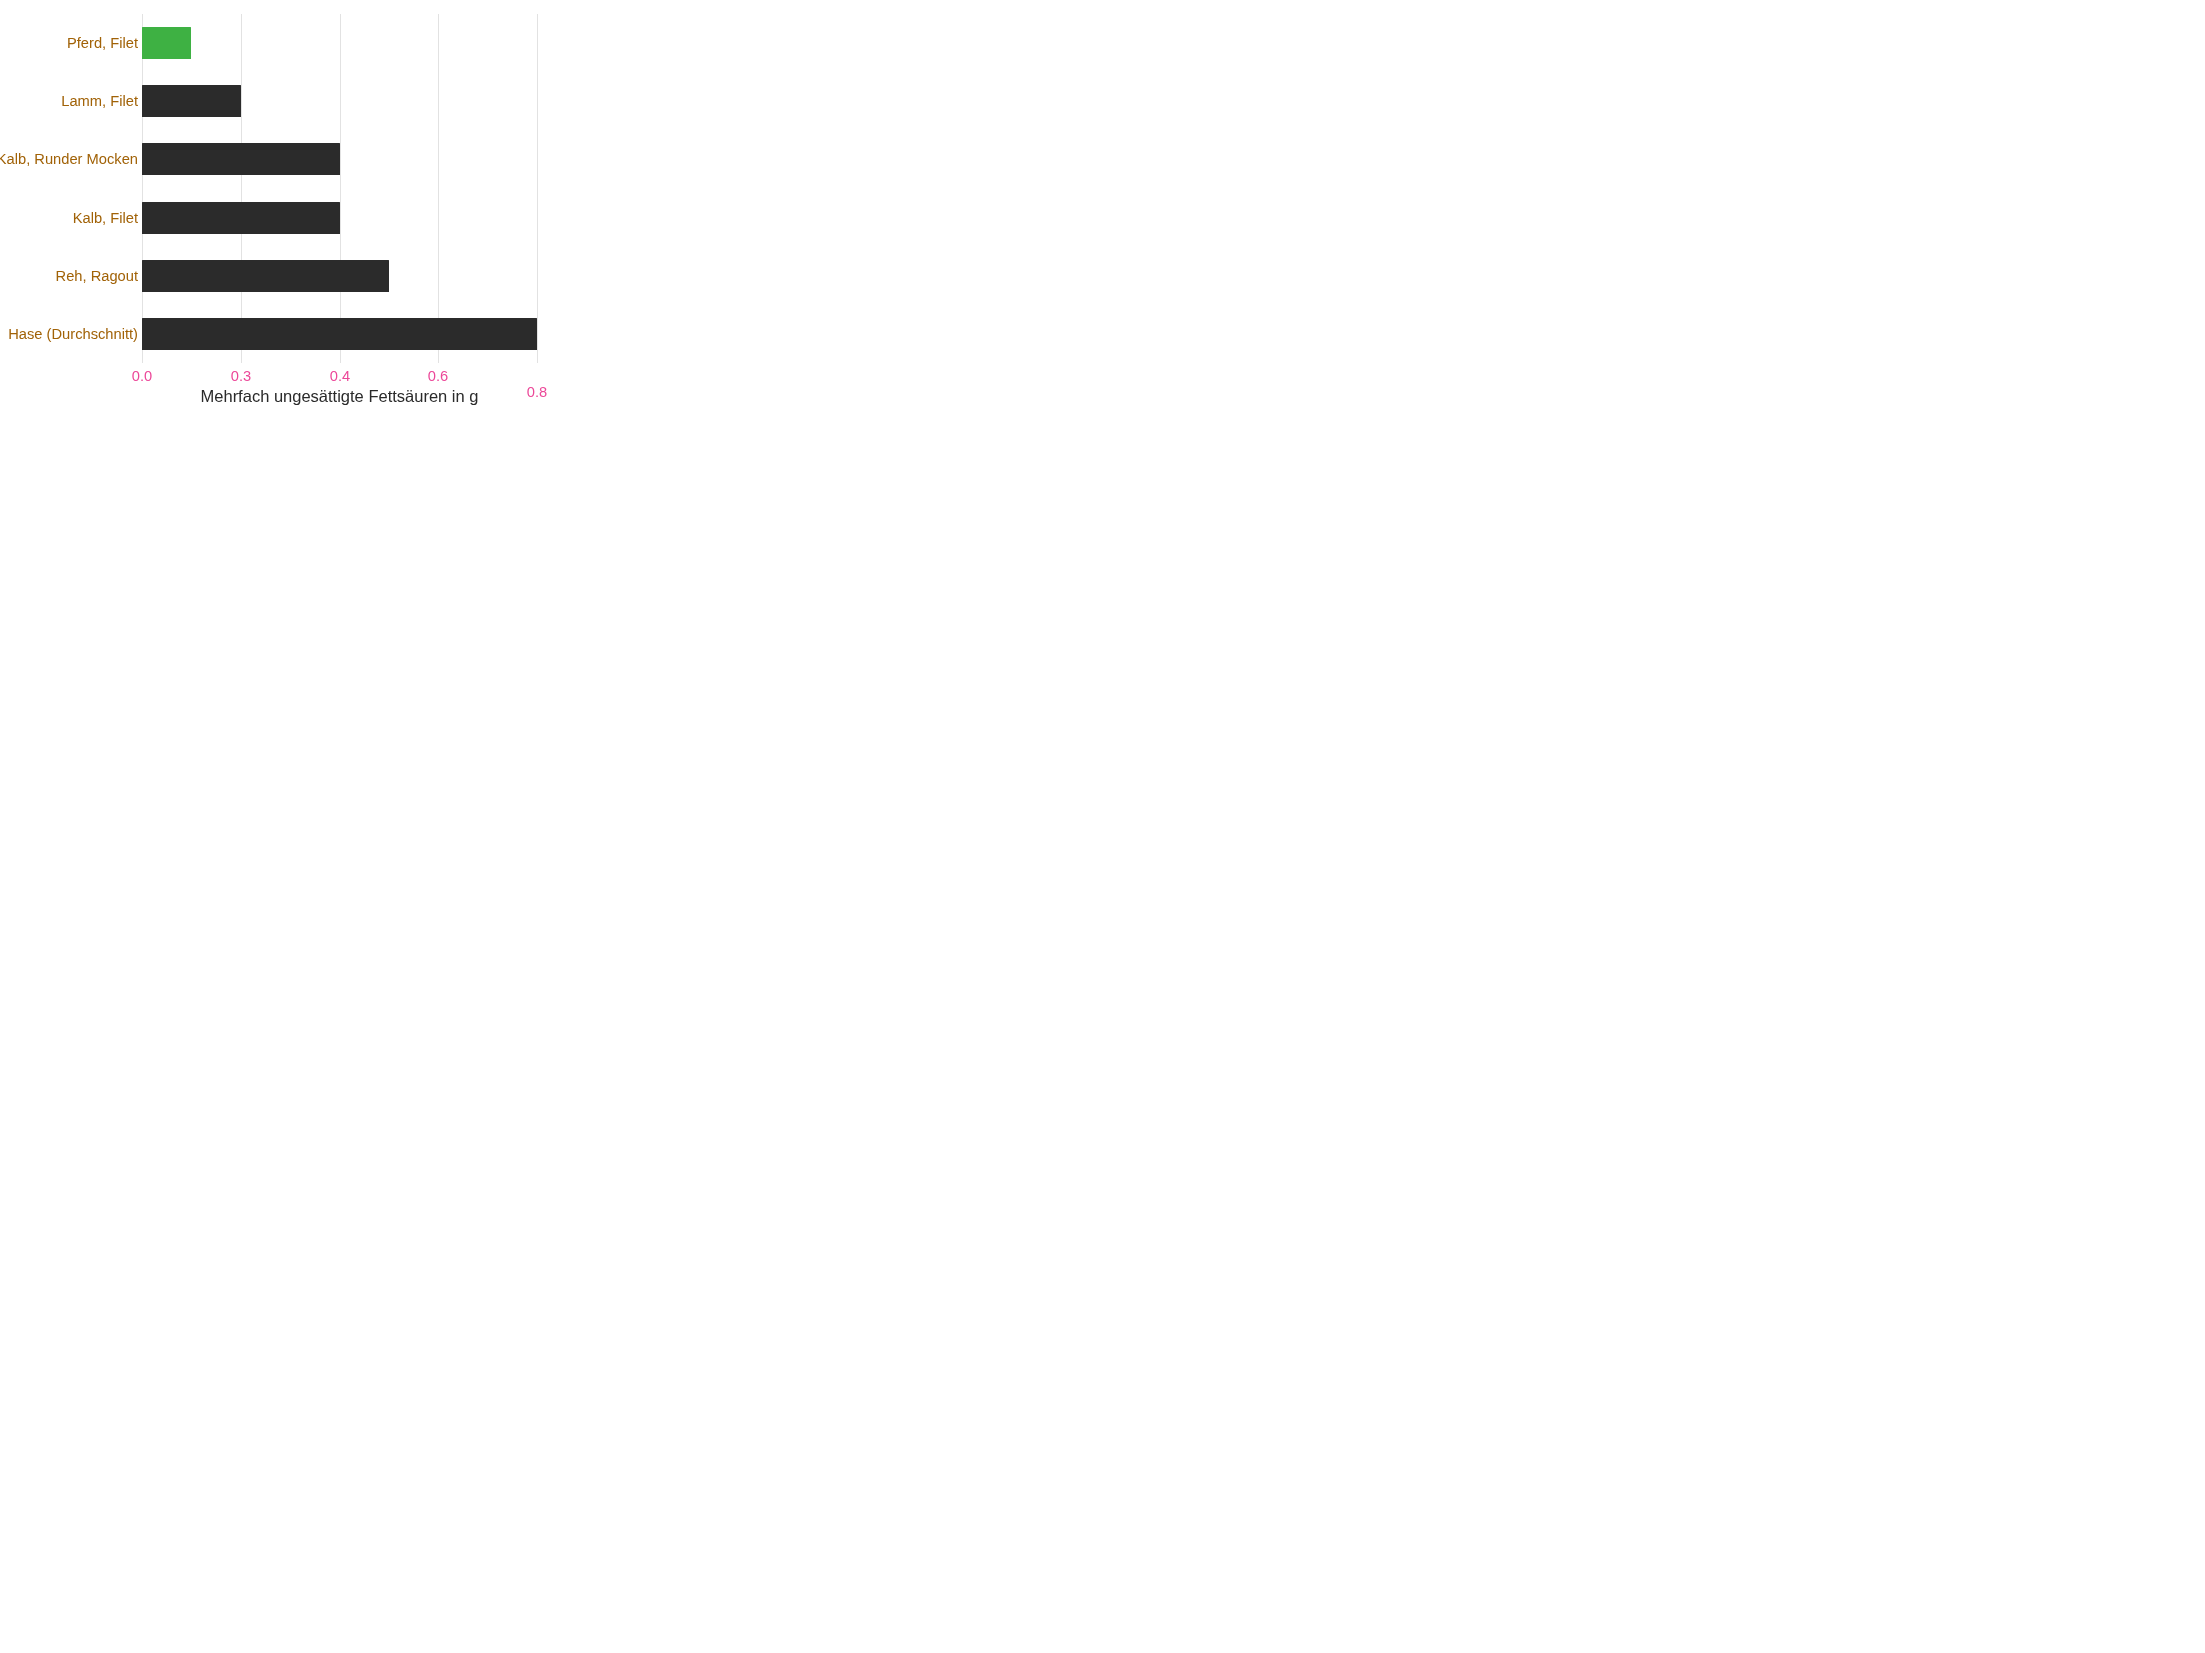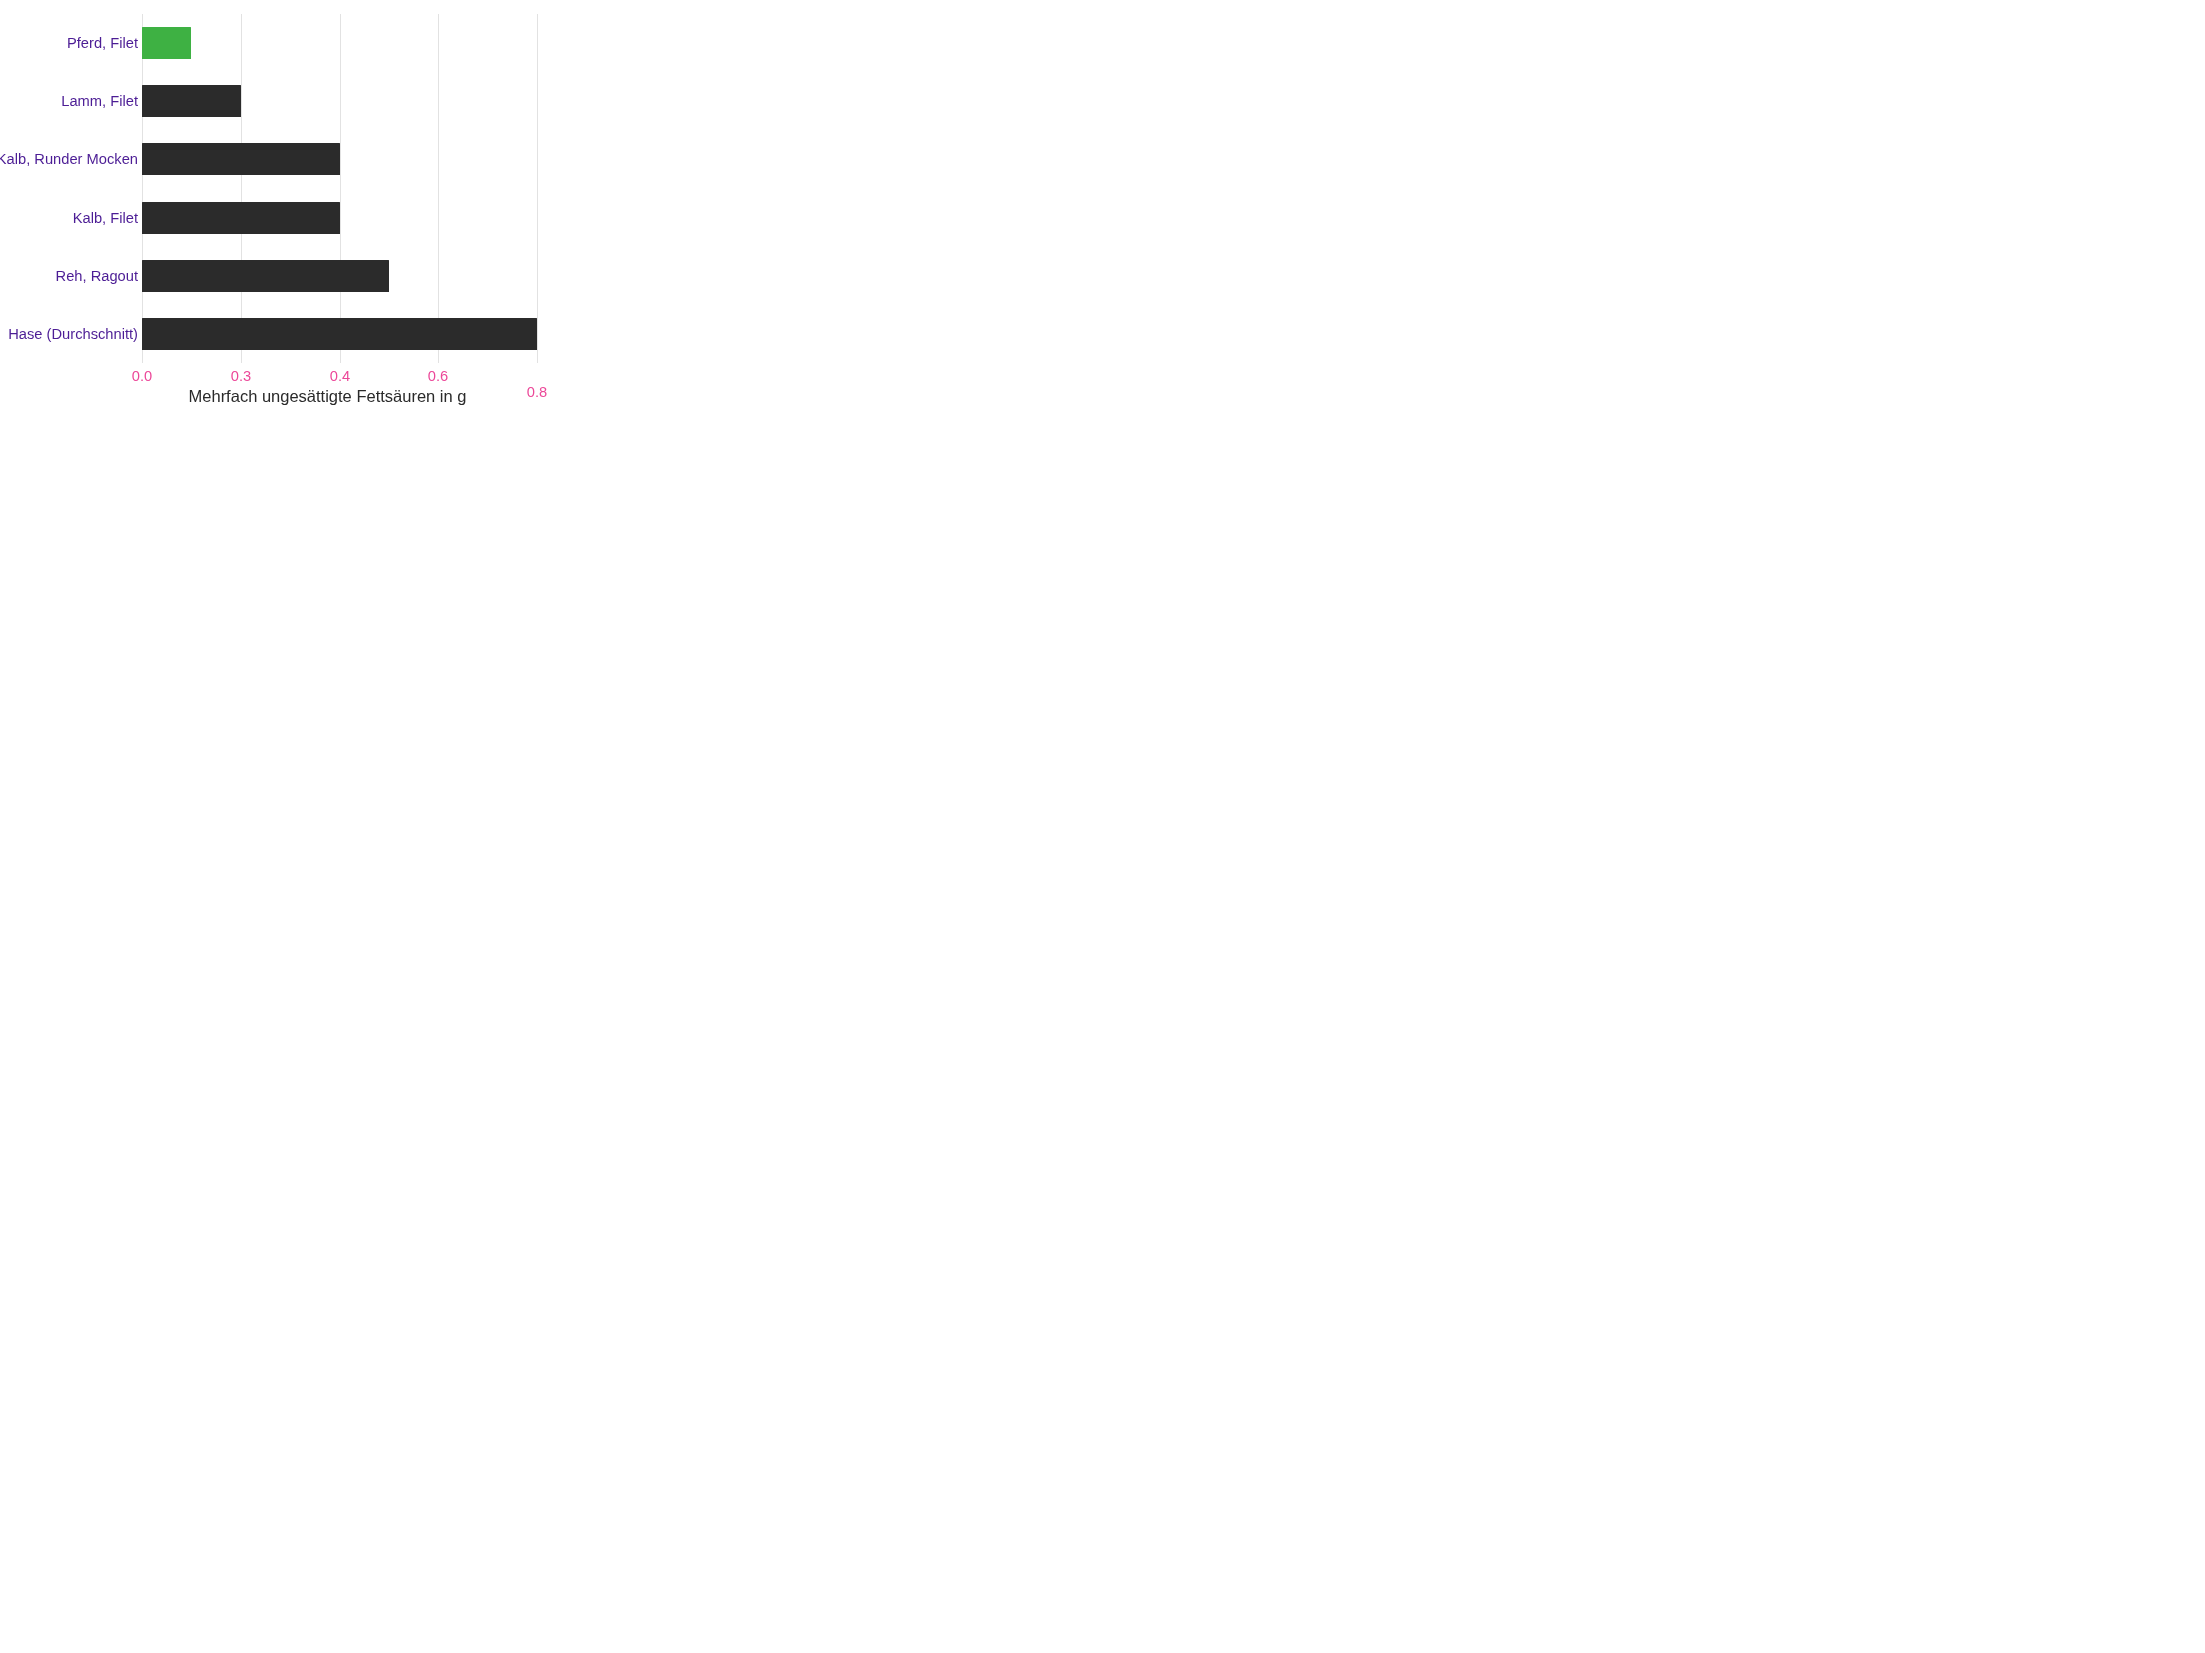--- a/index.html
+++ b/index.html
@@ -47,41 +47,41 @@
     left: 0;
     top: 13.8px;
     width: 138px;
     height: 349px;
   }
   .y-tick-label {
     position: absolute;
     right: 0;
     transform: translateY(-50%);
     font-size: 14.7px;
-    color: #4c1d95;
+    color: #a16207;
     text-align: left;
     white-space: nowrap;
   }
   .x-ticks {
     position: absolute;
     left: 142px;
     top: 368px;
     width: 395px;
     height: 18.4px;
   }
   .x-tick-label {
     position: absolute;
     top: 0;
     transform: translateX(-50%);
     font-size: 14.7px;
     color: #ec4899;
   }
   .x-axis-title {
     position: absolute;
-    left: 130px;
+    left: 142px;
     width: 395px;
     top: 387px;
     text-align: center;
     font-size: 16.5px;
     color: #2a2a2a;
   }
 </style>
 </head>
 <body>
 

